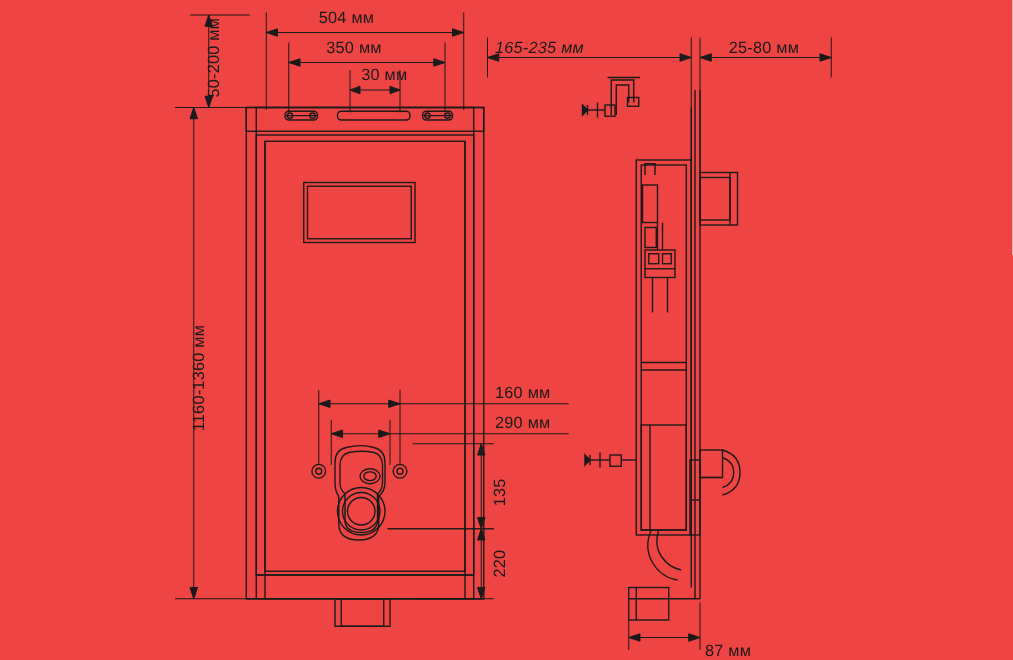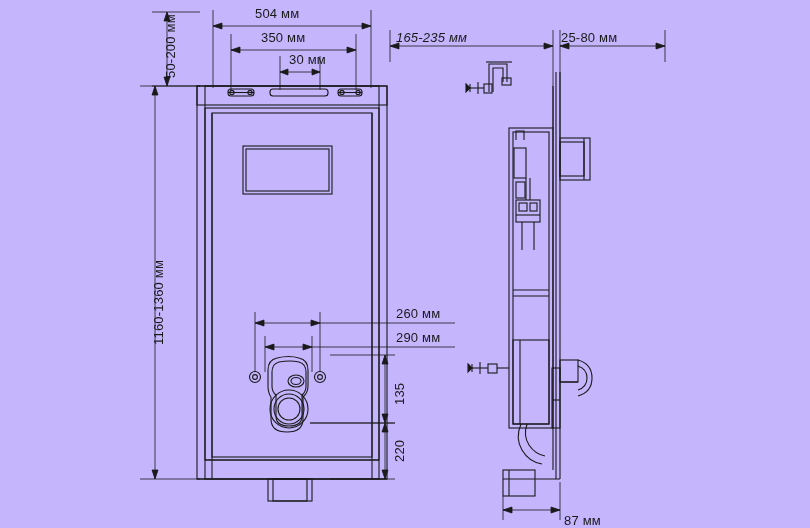--- a/index.html
+++ b/index.html
@@ -4,21 +4,21 @@
 <style>
   html, body {
     margin: 0;
     padding: 0;
     background: #ffffff;
   }
   #stage {
     position: relative;
     width: 810px;
     height: 528px;
-    background: #c4b5fd;
+    background: #ef4444;
     font-family: "Liberation Sans", sans-serif;
     overflow: hidden;
   }
   #stage svg {
     position: absolute;
     left: 0;
     top: 0;
   }
   .dimlabel {
     position: absolute;
@@ -273,23 +273,23 @@
   <div class="dimlabel" style="left:261px; top:30px;">350 мм</div>
 
   <div class="dimlabel" style="left:289px; top:52px;">30 мм</div>
 
   <div class="dimlabel vert" style="left:163px; top:78px; transform: rotate(-90deg);">50-200 мм</div>
 
   <div class="dimlabel vert" style="left:151px; top:345px; transform: rotate(-90deg);">1160-1360 мм</div>
 
   <div class="dimlabel" style="left:396px; top:30px;font-style:italic;">165-235 мм</div>
 
-  <div class="dimlabel" style="left:561px; top:30px;">25-80 мм</div>
-
-  <div class="dimlabel" style="left:396px; top:306px;">260 мм</div>
+  <div class="dimlabel" style="left:583px; top:30px;">25-80 мм</div>
+
+  <div class="dimlabel" style="left:396px; top:306px;">160 мм</div>
 
   <div class="dimlabel" style="left:396px; top:330px;">290 мм</div>
 
   <div class="dimlabel vert" style="left:392px; top:405px; transform: rotate(-90deg);">135</div>
 
   <div class="dimlabel vert" style="left:392px; top:462px; transform: rotate(-90deg);">220</div>
 
   <div class="dimlabel" style="left:564px; top:513px;">87 мм</div>
 
 </div>

